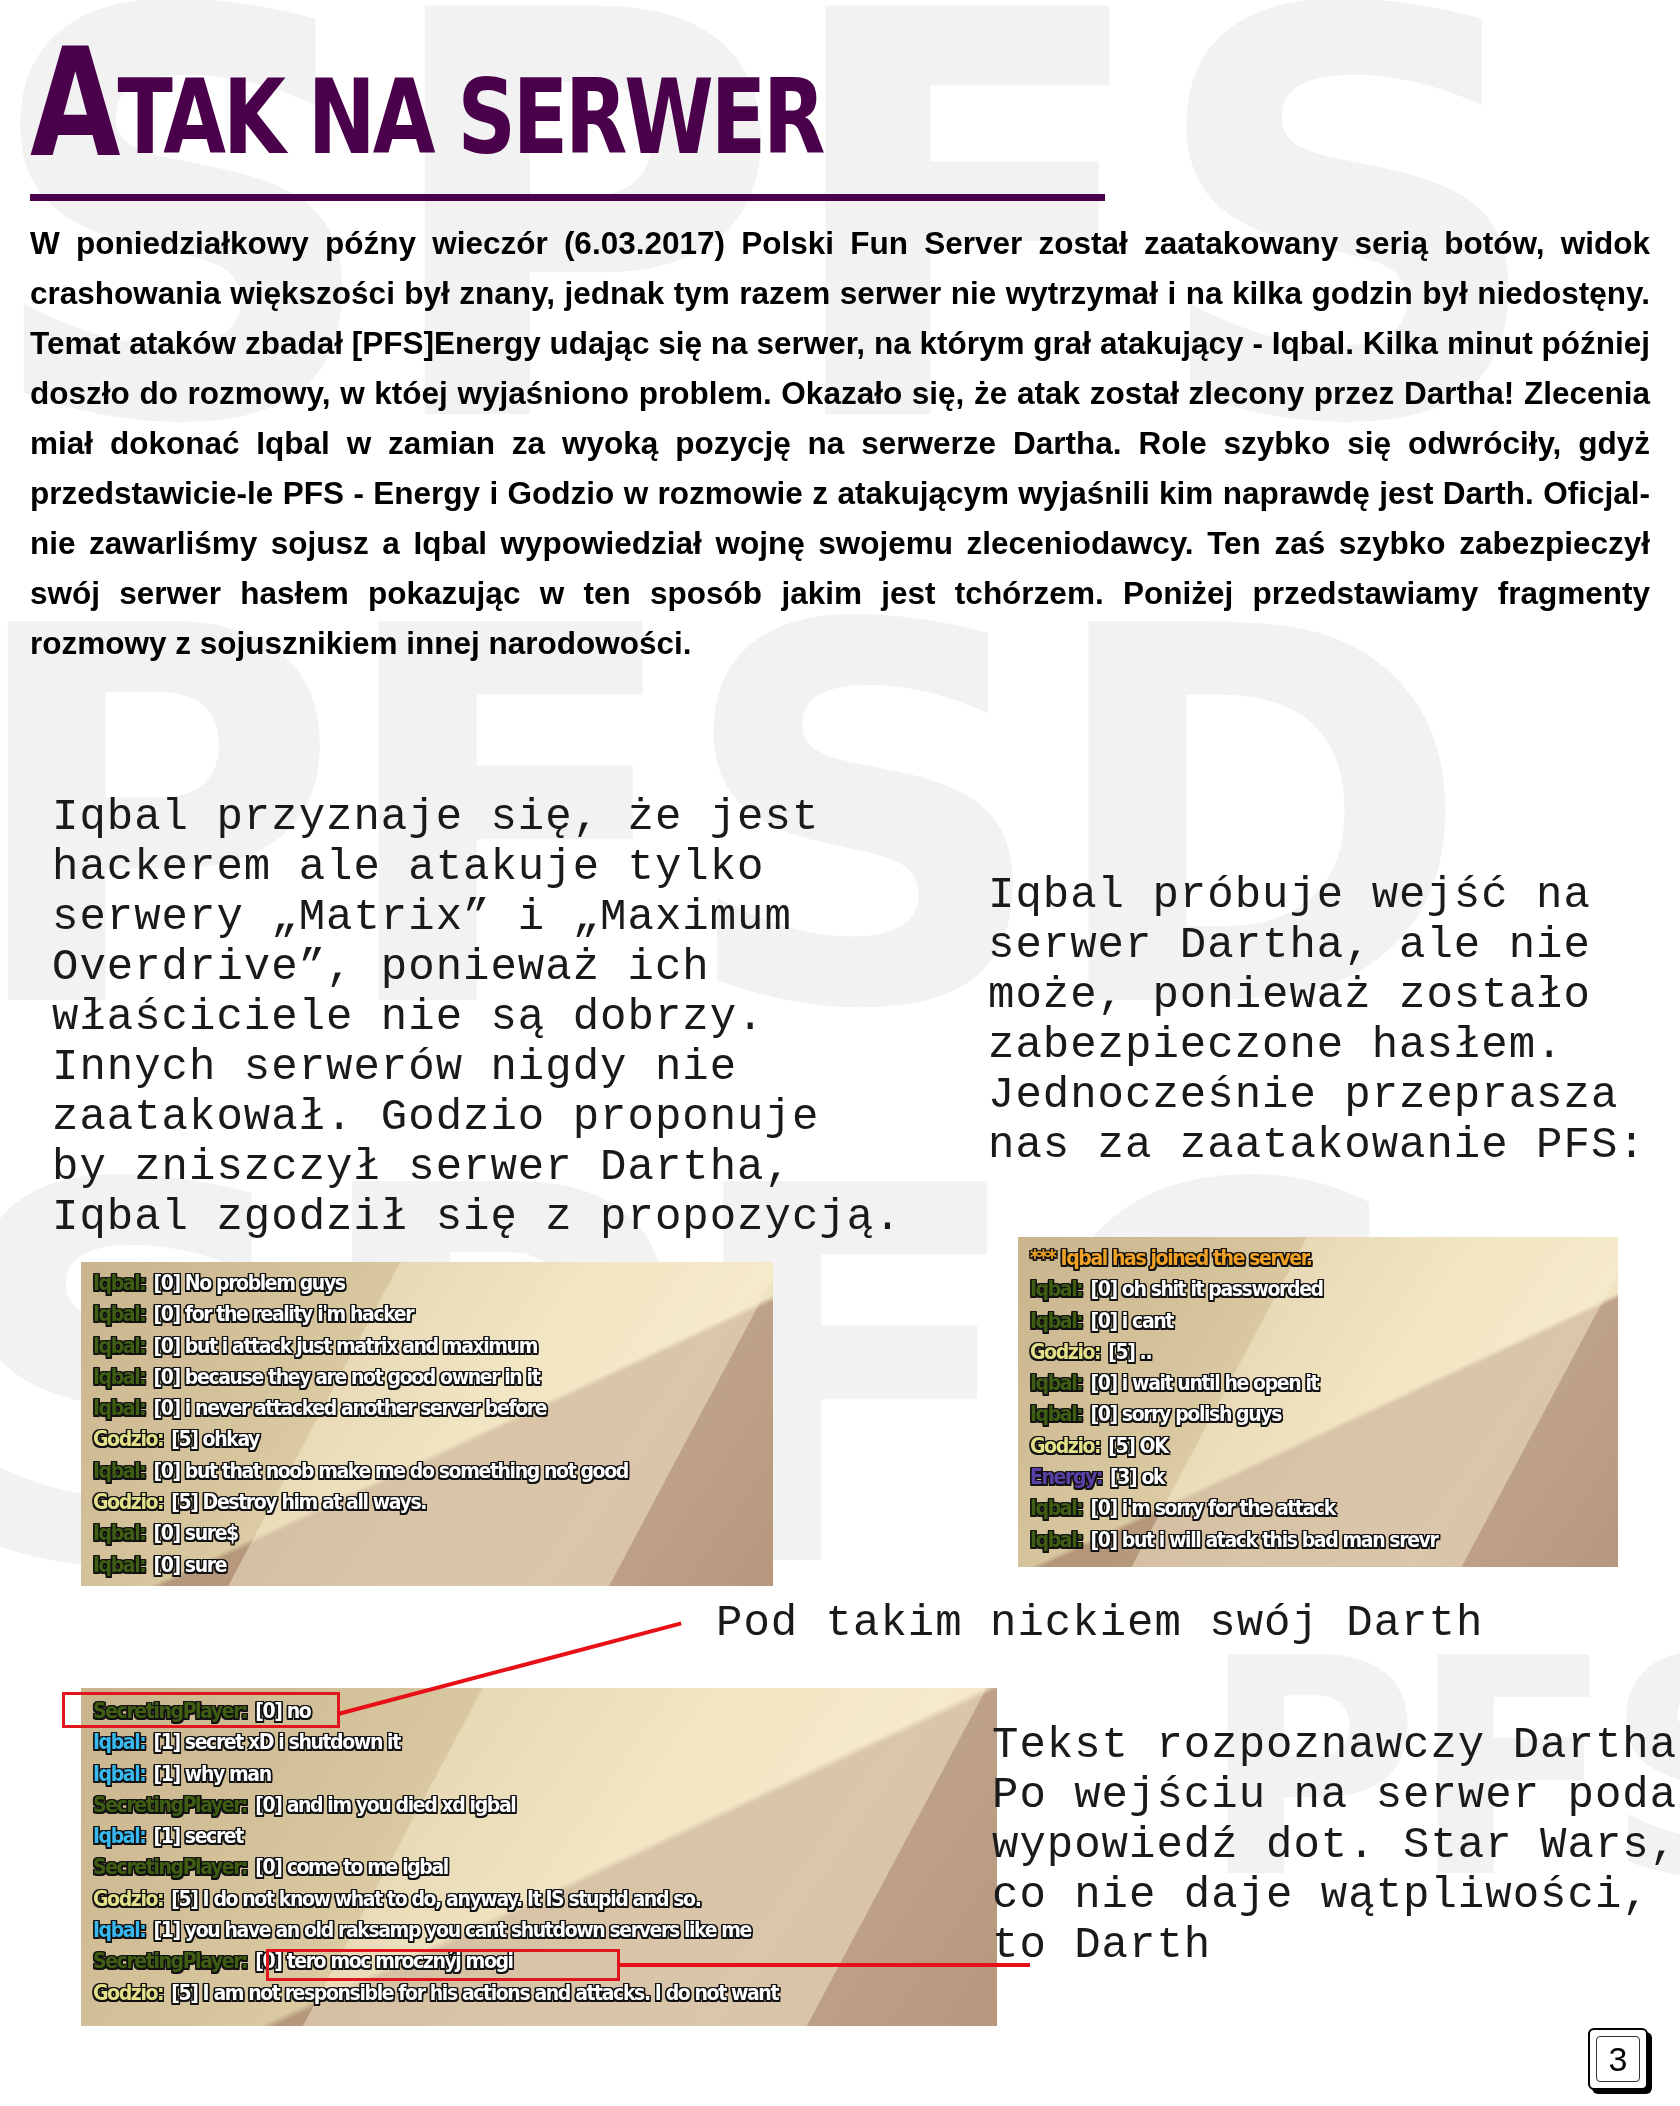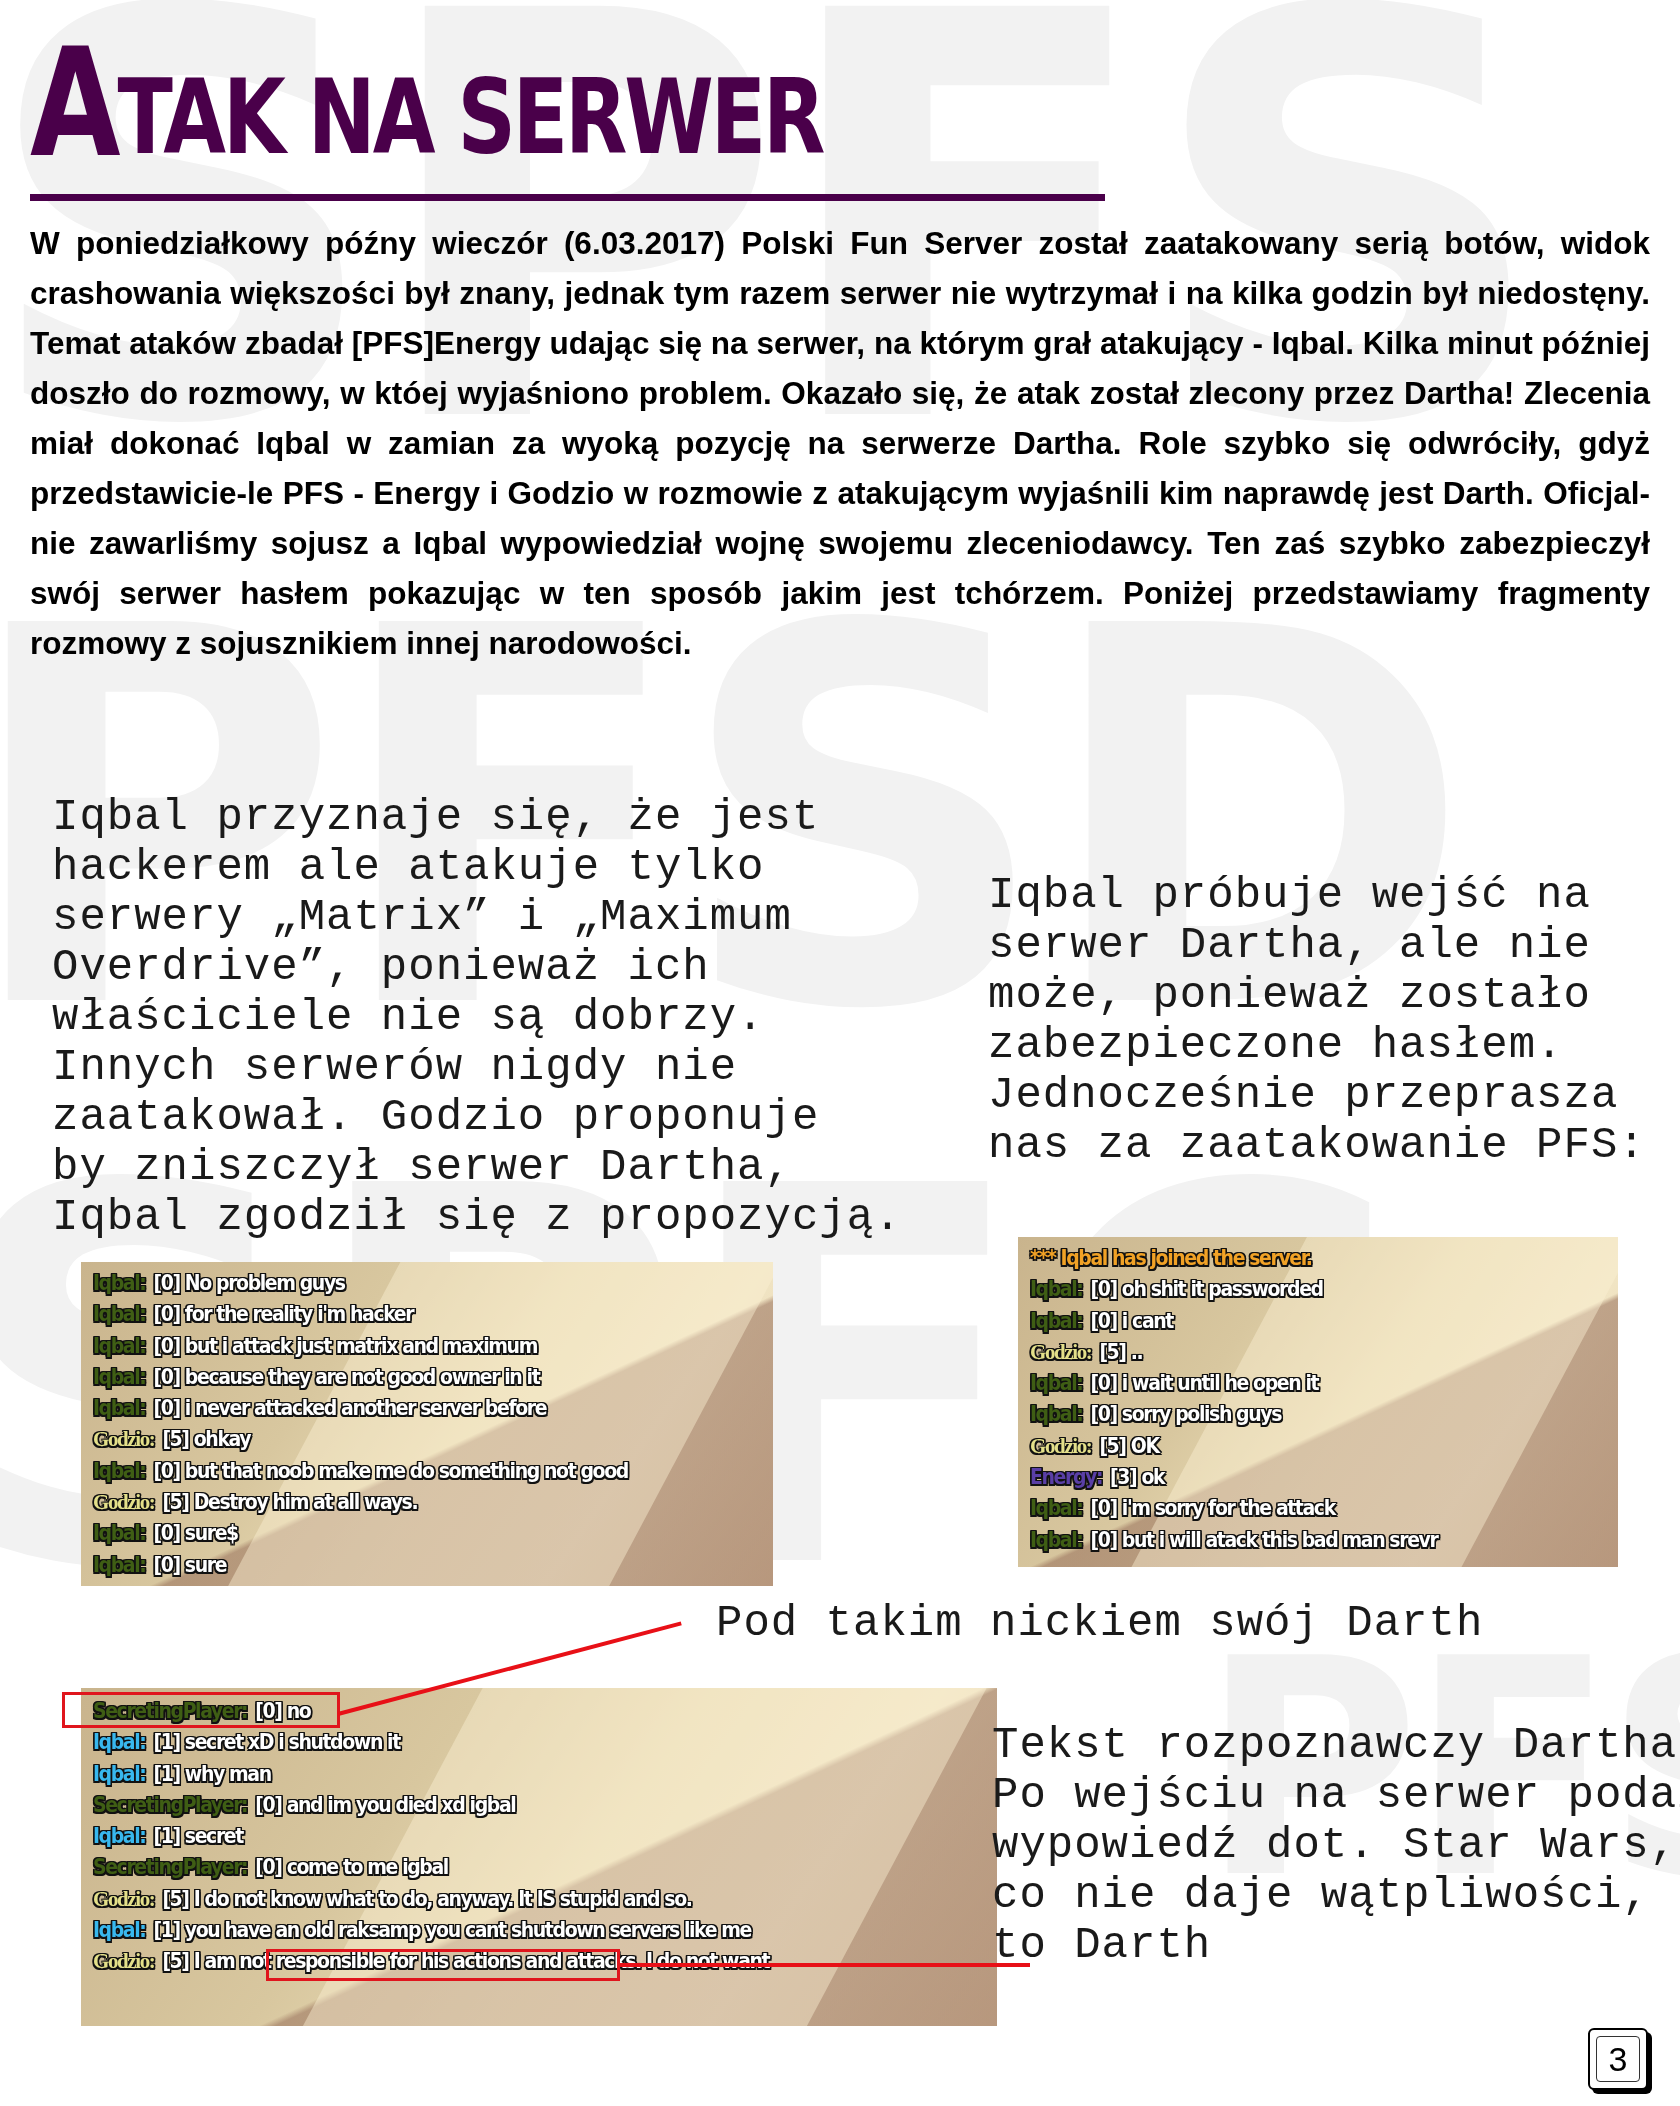--- a/index.html
+++ b/index.html
@@ -45,21 +45,21 @@
     }
     .chat-lines { position: absolute; left: 12px; top: 6px; right: 8px; }
     .chat-line {
       font-family: "DejaVu Sans Condensed", "DejaVu Sans", sans-serif; font-weight: bold;
       font-size: 21px; line-height: 31.3px; white-space: nowrap; letter-spacing: -1.4px;
       color: #ffffff;
       text-shadow: -1.5px -1.5px 0 #111, 1.5px -1.5px 0 #111, -1.5px 1.5px 0 #111, 1.5px 1.5px 0 #111, 0 1.5px 0 #111, 0 -1.5px 0 #111, 1.5px 0 0 #111, -1.5px 0 0 #111;
     }
     .nick { margin-right: 8px; }
     .nick-iqbal { color: #3f5e14; }
-    .nick-godzio { color: #e4e08a; font-family: Liberation Serif, serif; }
+    .nick-godzio { color: #e4e08a; }
     .nick-energy { color: #5a3fa6; }
     .nick-iqbal-blue { color: #38b8ee; }
     .nick-secret { color: #3f5e14; }
     .sys { color: #f1a226; }
 
     .hl-box { position: absolute; border: 3px solid #e0151d; }
     .callout-line { position: absolute; height: 4px; background: #e81017; transform-origin: left center; }
 
     .page-num {
       position: absolute; left: 1588px; top: 2028px; width: 60px; height: 62px;
@@ -141,20 +141,21 @@
   <div class="chat" style="left:60px; top:1688px; width:916px; height:338px;">
     <div class="chat-lines" style="top:8px;">
       <div class="chat-line"><span class="nick nick-secret">SecretingPlayer:</span><span>[0] no</span></div>
       <div class="chat-line"><span class="nick nick-iqbal-blue">Iqbal:</span><span>[1] secret xD i shutdown it</span></div>
       <div class="chat-line"><span class="nick nick-iqbal-blue">Iqbal:</span><span>[1] why man</span></div>
       <div class="chat-line"><span class="nick nick-secret">SecretingPlayer:</span><span>[0] and im you died xd igbal</span></div>
       <div class="chat-line"><span class="nick nick-iqbal-blue">Iqbal:</span><span>[1] secret</span></div>
       <div class="chat-line"><span class="nick nick-secret">SecretingPlayer:</span><span>[0] come to me igbal</span></div>
       <div class="chat-line"><span class="nick nick-godzio">Godzio:</span><span>[5]   I do not know what to do, anyway. It IS stupid and so.</span></div>
       <div class="chat-line"><span class="nick nick-iqbal-blue">Iqbal:</span><span>[1] you have an old raksamp you cant shutdown servers like me</span></div>
+      <div class="chat-line"><span class="nick nick-secret">SecretingPlayer:</span><span>[0] tero moc mrocznýj mogi</span></div>
       <div class="chat-line"><span class="nick nick-godzio">Godzio:</span><span>[5] I am not responsible for his actions and attacks. I do not want</span></div>
     </div>
   </div>
 
   <div class="hl-box" style="left:62px; top:1692px; width:278px; height:36px;"></div>
   <div class="hl-box" style="left:266px; top:1949px; width:354px; height:32px;"></div>
   <div class="callout-line" style="left:338px; top:1712px; width:355px; transform: rotate(-14.8deg);"></div>
   <div class="callout-line" style="left:620px; top:1963px; width:410px;"></div>
 
   <div class="caption" style="left:992px; top:1720px;">Tekst rozpoznawczy Dartha.

